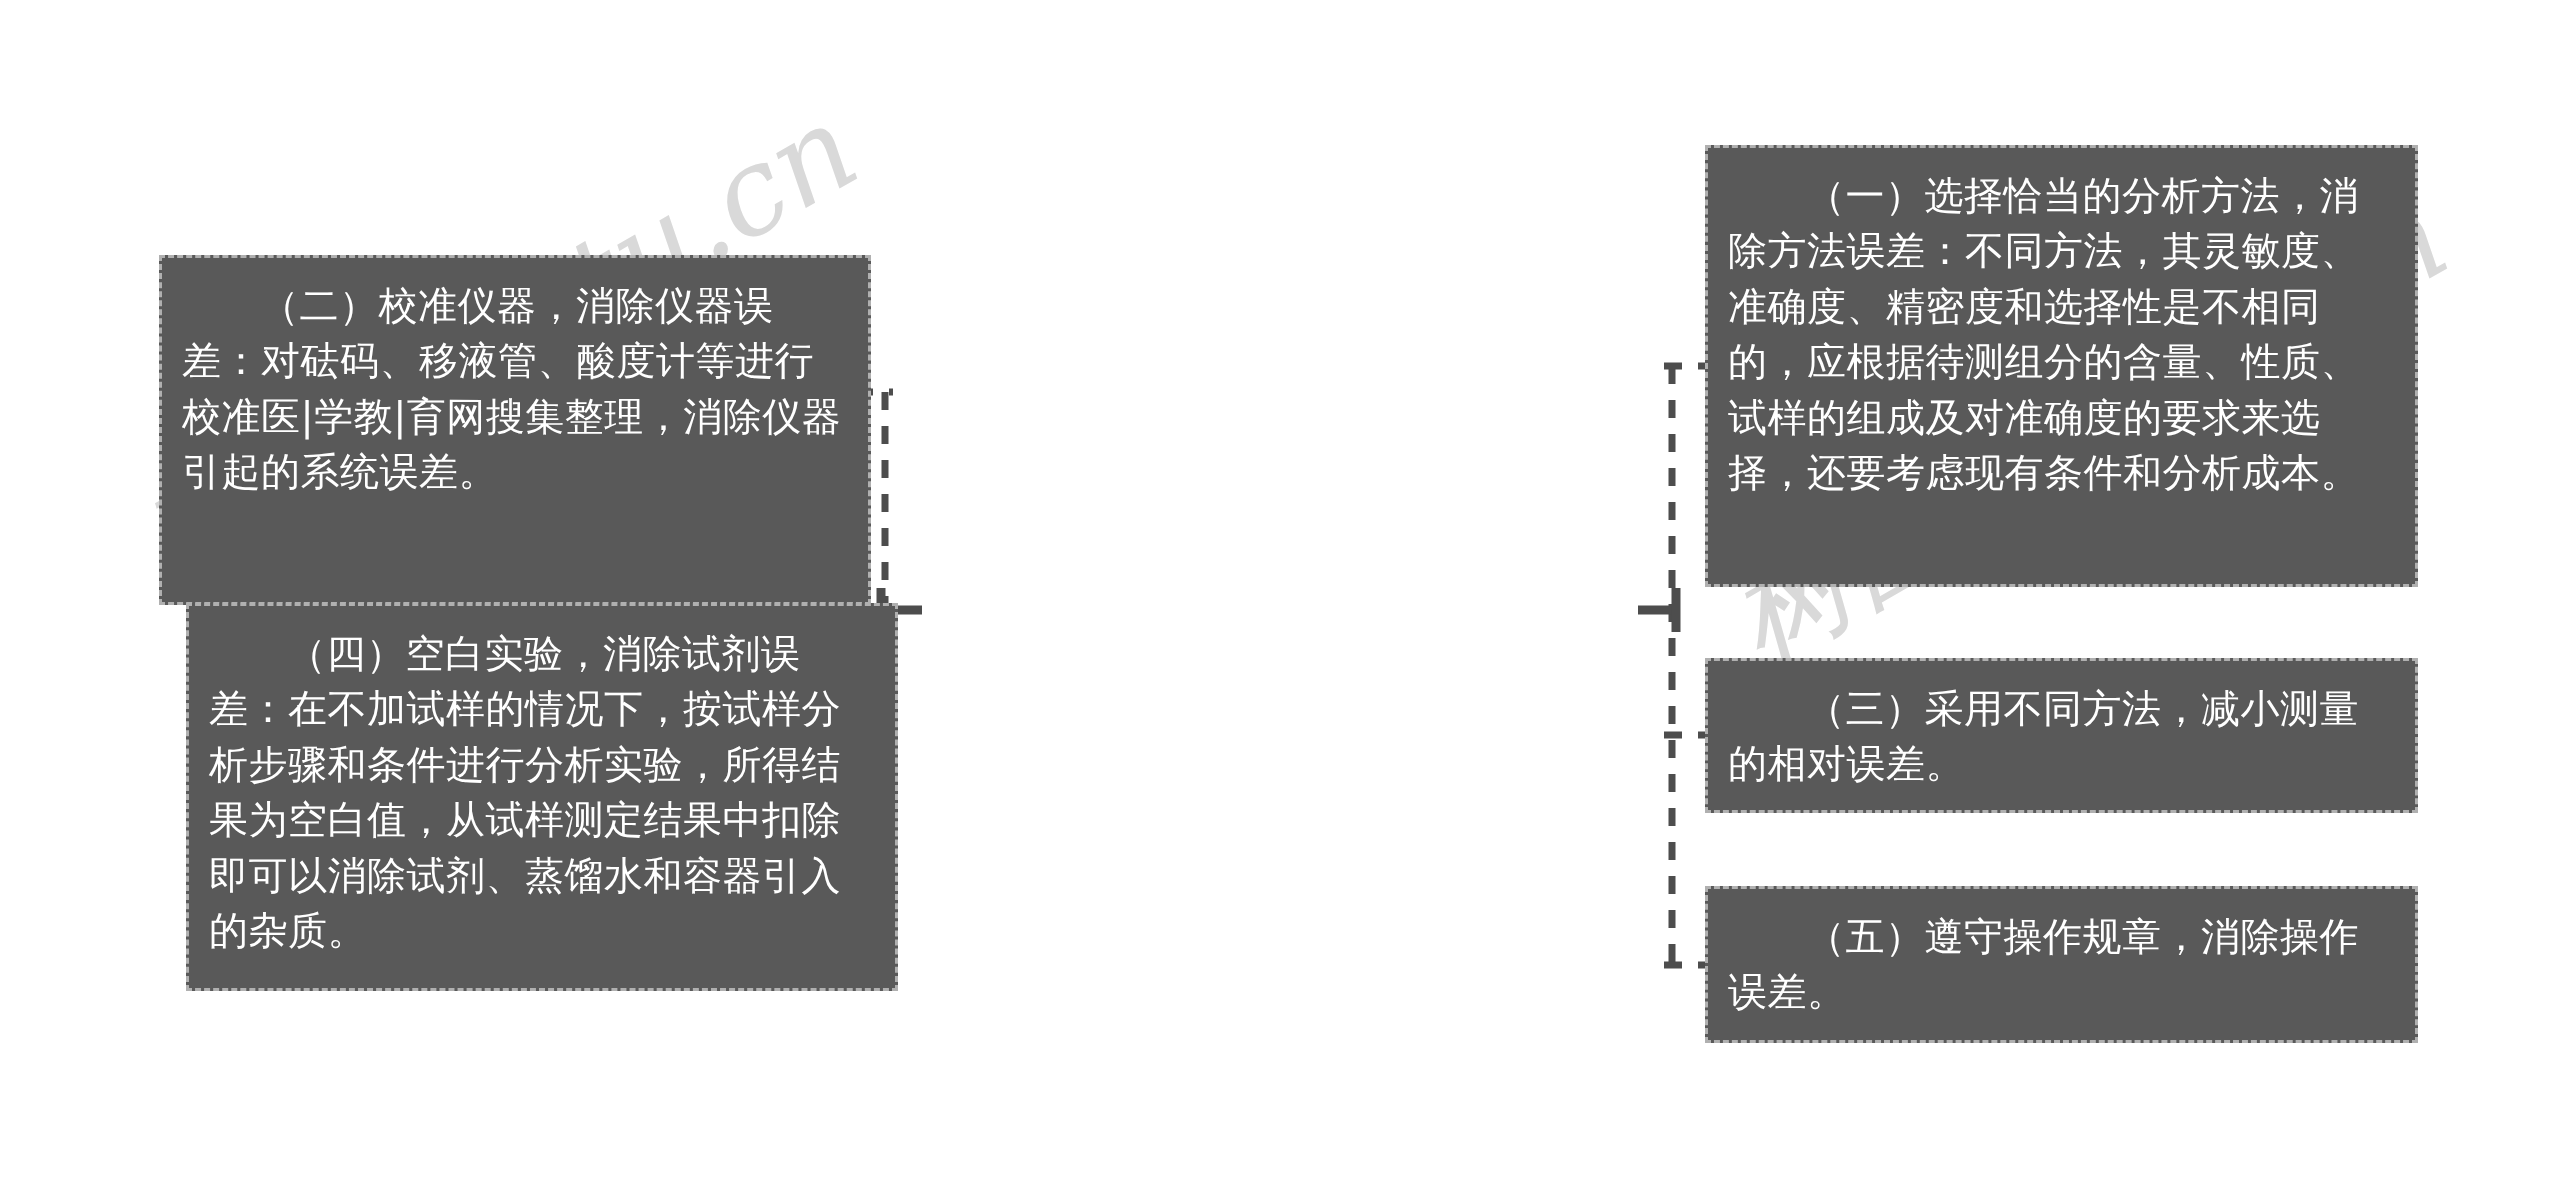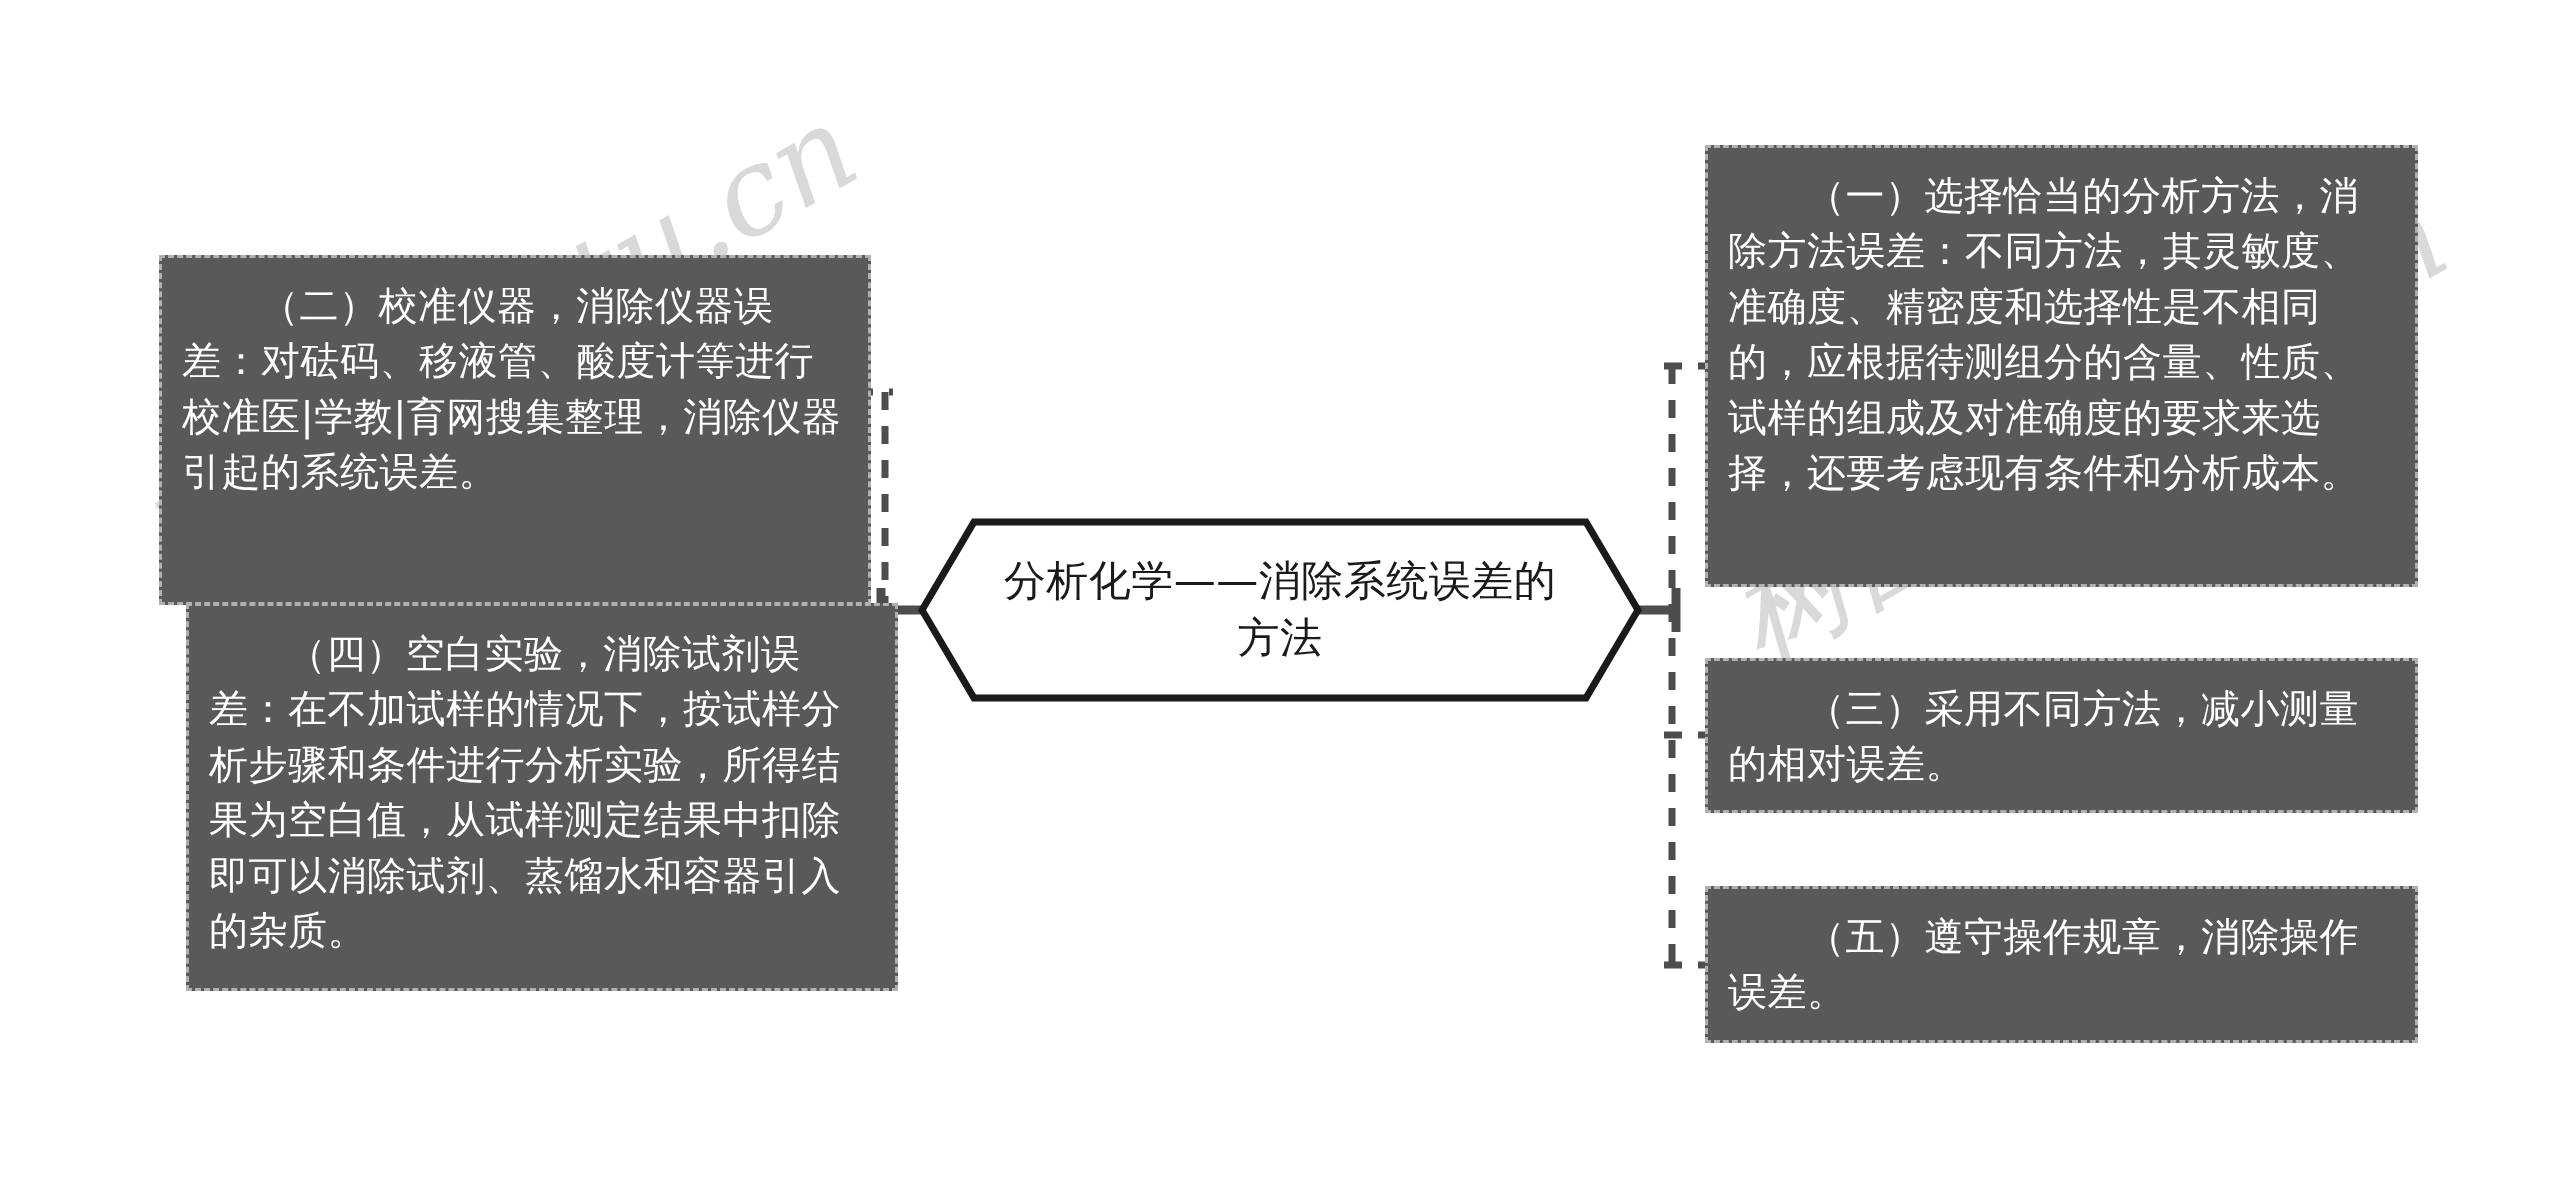--- a/index.html
+++ b/index.html
@@ -129,26 +129,20 @@
 
     <line x1="1672" y1="366" x2="1672" y2="965" stroke="#4d4d4d" stroke-width="7" stroke-dasharray="18,16"></line>
     <line x1="1664" y1="366" x2="1706" y2="366" stroke="#4d4d4d" stroke-width="7" stroke-dasharray="18,16"></line>
     <line x1="1664" y1="735" x2="1706" y2="735" stroke="#4d4d4d" stroke-width="7" stroke-dasharray="18,16"></line>
     <line x1="1664" y1="965" x2="1706" y2="965" stroke="#4d4d4d" stroke-width="7" stroke-dasharray="18,16"></line>
 
     <line x1="1638" y1="610" x2="1676" y2="610" stroke="#4d4d4d" stroke-width="9"></line>
     <line x1="1676" y1="588" x2="1676" y2="632" stroke="#4d4d4d" stroke-width="9"></line>
   </svg>
 
-  <div class="node center">
-    <svg viewBox="0 0 724 184" preserveAspectRatio="none">
-      <polygon points="56,4 668,4 720,92 668,180 56,180 4,92" fill="#ffffff" stroke="#1a1a1a" stroke-width="7" stroke-linejoin="miter"></polygon>
-    </svg>
-    <div class="center-label">分析化学——消除系统误差的方法</div>
-  </div>
 
   <div class="node leaf n-b2">
     <span>（二）校准仪器，消除仪器误差：对砝码、移液管、酸度计等进行校准医|学教|育网搜集整理，消除仪器引起的系统误差。</span>
   </div>
 
   <div class="node leaf n-b4">
     <span>（四）空白实验，消除试剂误差：在不加试样的情况下，按试样分析步骤和条件进行分析实验，所得结果为空白值，从试样测定结果中扣除即可以消除试剂、蒸馏水和容器引入的杂质。</span>
   </div>
 
   <div class="node leaf n-b3">

